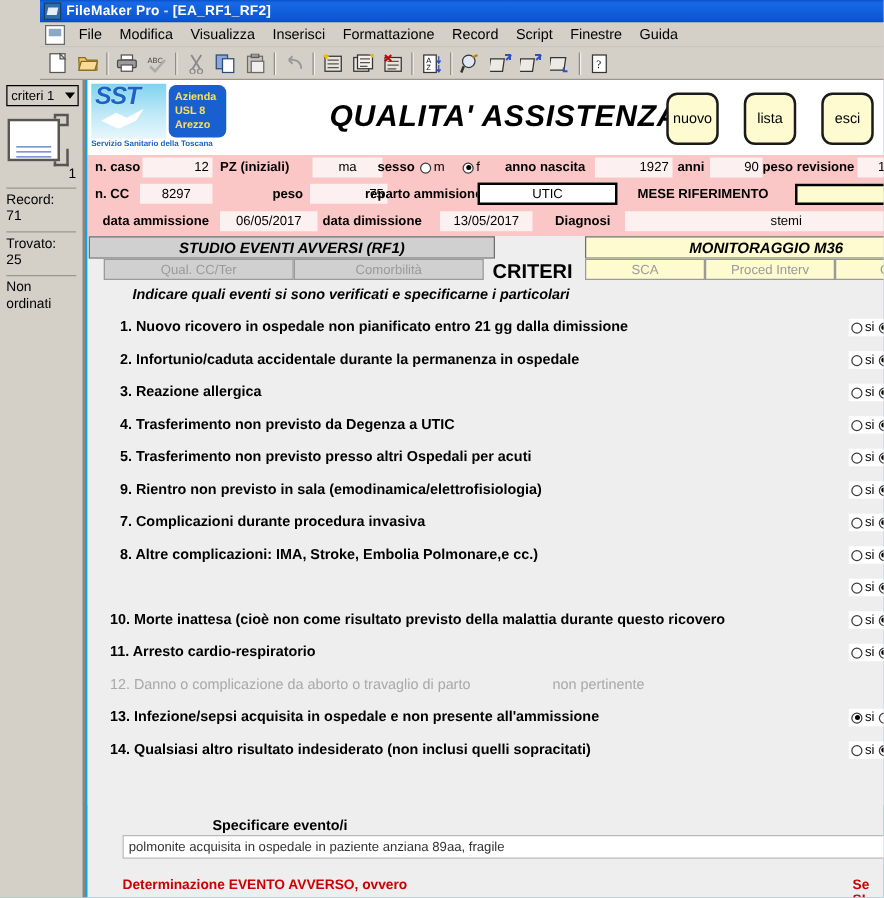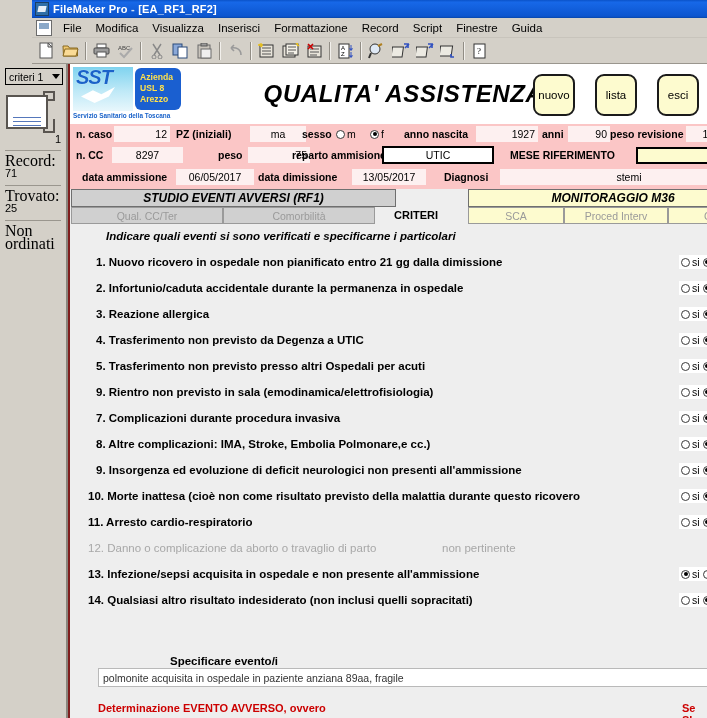--- a/index.html
+++ b/index.html
@@ -62,21 +62,21 @@
     border-bottom: 1px solid #9a968e;
   }
   .tbtn {
     width: 23px; height: 22px;
     display: flex; align-items: center; justify-content: center;
     position: relative;
   }
   .tsep { width: 2px; height: 18px; border-left: 1px solid #918d85; border-right: 1px solid #f2f0ec; margin: 0 2px; }
 
   
-  .workarea { position: absolute; top: 64px; left: 0; right: 0; bottom: 0; background: #7f1d1d; }
+  .workarea { position: absolute; top: 64px; left: 0; right: 0; bottom: 0; background: #0ea5e9; }
 
   
   .statuspane {
     position: absolute; left: 0; top: 0; width: 68px; bottom: 0;
     background: #d4d0c8;
     border-right: 2px solid #8a867e;
     font-size: 11px; color: #000;
     padding: 4px 5px 0 5px;
   }
   .mode-select {
@@ -101,21 +101,21 @@
   .bookwidget .flip1, .bookwidget .flip2 {
     position: absolute; background: #d4d0c8; border: 2px solid #595550; width: 12px; height: 10px;
   }
   .bookwidget .flip1 { left: 38px; top: 2px; }
   .bookwidget .flip2 { left: 38px; top: 30px; border-top: none; height: 14px; }
   .bookwidget .glyphs {
     position: absolute; left: 6px; top: 14px; font-size: 11px; letter-spacing: 5px; color: #000;
   }
   .bookwidget .num { position: absolute; right: 2px; bottom: 0; font-size: 11px; }
   .sp-div { border-top: 1px solid #9a968e; margin: 5px 0 3px 0; }
-  .sp-lbl { font-size: 16px; line-height: 13px; font-family: Liberation Serif, serif; }
+  .sp-lbl { font-size: 11px; line-height: 13px; }
   .sp-val { font-size: 11px; line-height: 13px; }
 
   
   .layout {
     position: absolute; left: 70px; top: 0; right: 0; bottom: 0;
     background: #eeeeee; overflow: hidden;
   }
 
   
   .hdr { position: relative; height: 60px; background: #ffffff; }
@@ -196,24 +196,24 @@
   .seg.grey { background: #d0d0d0; border-color: #6f6f6f; }
   .seg.yel  { background: #fdfbcf; border-color: #6f6f6f; }
 
   .tabstrip2 { position: relative; height: 17px; background: #eeeeee; }
   .tabstrip2 .tab {
     position: absolute; top: 0; height: 17px;
     display: flex; align-items: center; justify-content: center;
     font-size: 10.5px; color: #9a9a9a;
     border: 1px solid #9a9a9a;
   }
-  .tab.grey { background: #d0d0d0; }
+  .tab.grey { background: #d0d0d0; margin-left: 12px; }
   .tab.yel  { background: #fdfbcf; }
   .criteri-lbl {
-    position: absolute; top: 2px; left: 324px; font-size: 11px; font-weight: bold; color: #000;
+    position: absolute; top: 2px; left: 324px; font-size: 16px; font-weight: bold; color: #000;
   }
 
   
   .criteria { position: relative; background: #eeeeee; }
   .intro {
     position: absolute; left: 36px; top: 6px; font-size: 11.5px;
     font-style: italic; font-weight: bold;
   }
   .citem { position: absolute; left: 26px; font-size: 11.5px; font-weight: bold; white-space: nowrap; }
   .citem.muted { color: #a8a8a8; font-weight: normal; }
@@ -459,21 +459,21 @@
           <div class="fld r" style="left:406px; width:62px">1927</div>
           <div class="lbl" style="left:472px">anni</div>
           <div class="fld r" style="left:498px; width:42px">90</div>
 
           <div class="lbl" style="left:536px; left:540px">peso revisione</div>
           <div class="fld r" style="left:616px; width:72px">12/07/2017</div>
         </div>
 
         <div class="row-b">
           <div class="lbl" style="left:6px">n. CC</div>
-          <div class="fld c" style="left:42px; width:71px">8297</div>
+          <div class="fld c" style="left:42px; width:58px">8297</div>
           <div class="lbl" style="left:148px">peso</div>
           <div class="fld r" style="left:178px; width:62px">75</div>
           <div class="lbl" style="left:222px">reparto ammisione</div>
           <div class="fld boxed c" style="left:312px; width:112px">UTIC</div>
           <div class="lbl" style="left:440px">MESE RIFERIMENTO</div>
           <div class="fld yellow" style="left:566px; width:122px">giugno</div>
         </div>
 
         <div class="row-c">
           <div class="lbl" style="left:12px">data ammissione</div>
@@ -583,21 +583,20 @@
         <div class="ansbox" style="top:213px">
           <span class="opt">
               <span class="dot"></span>
               <span>si</span>
             </span>
           <span class="opt">
               <span class="dot on"></span>
             </span>
         </div>
 
-        <div class="citem" style="top:240px">9.  Insorgenza ed evoluzione di deficit neurologici non presenti all'ammissione</div>
         <div class="ansbox" style="top:239px">
           <span class="opt">
               <span class="dot"></span>
               <span>si</span>
             </span>
           <span class="opt">
               <span class="dot on"></span>
             </span>
         </div>
 

